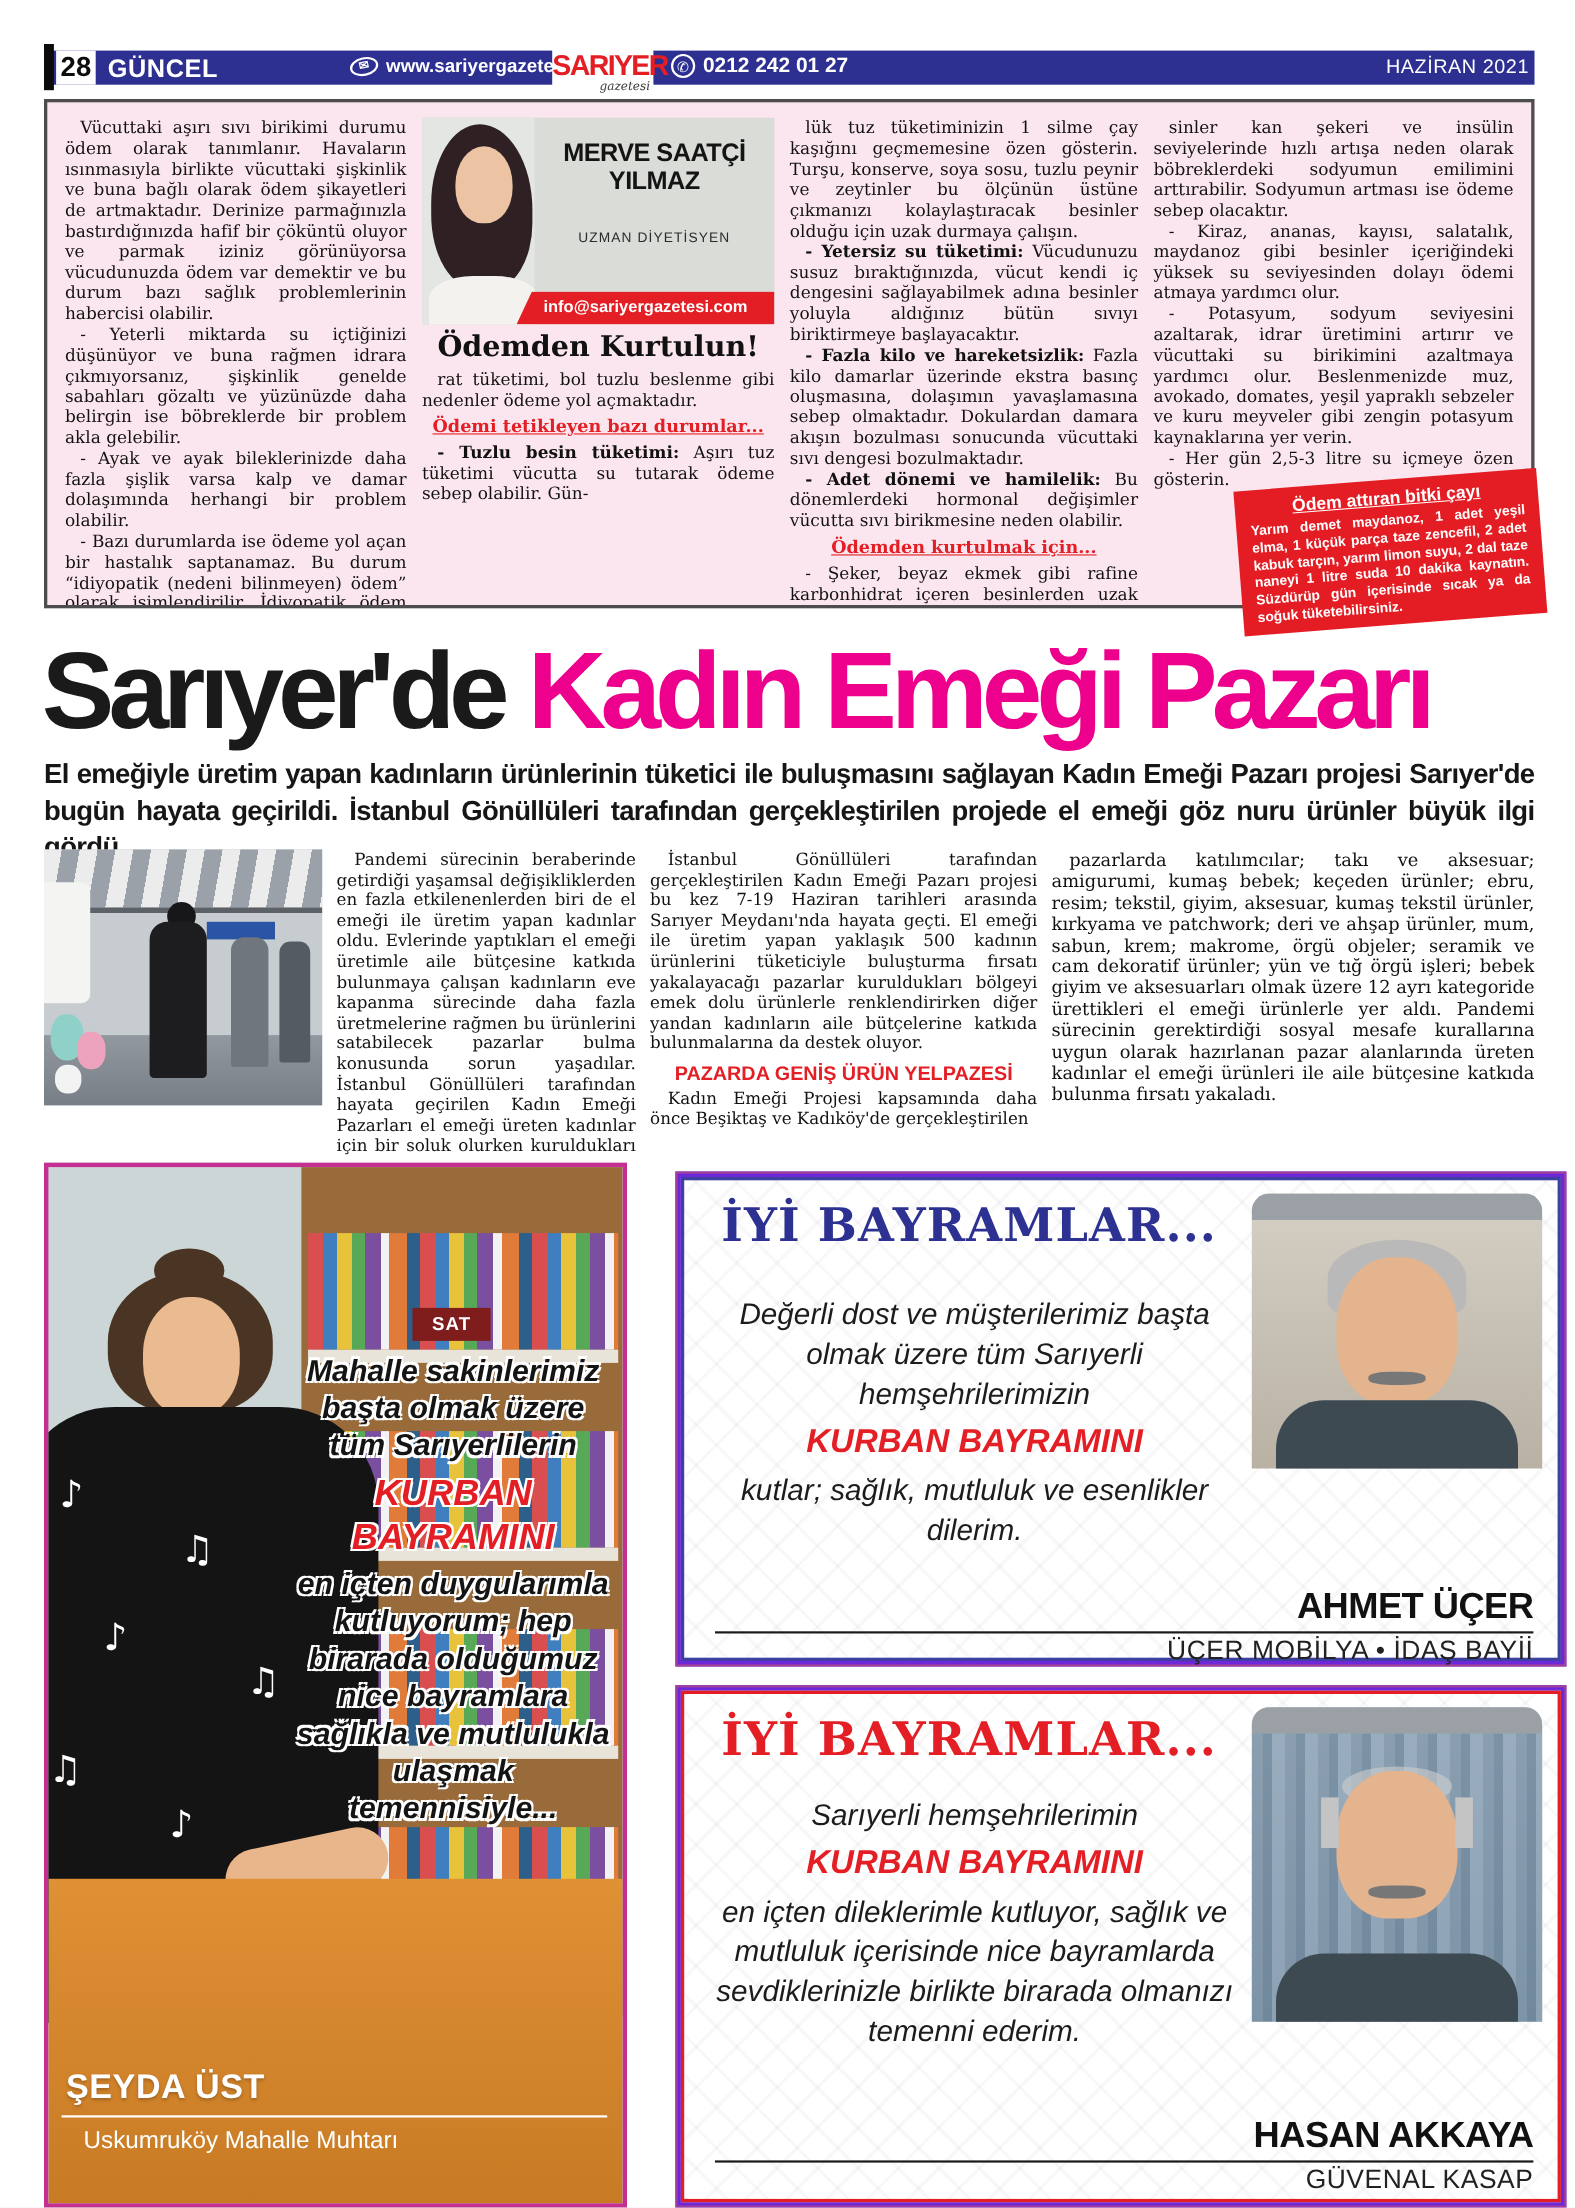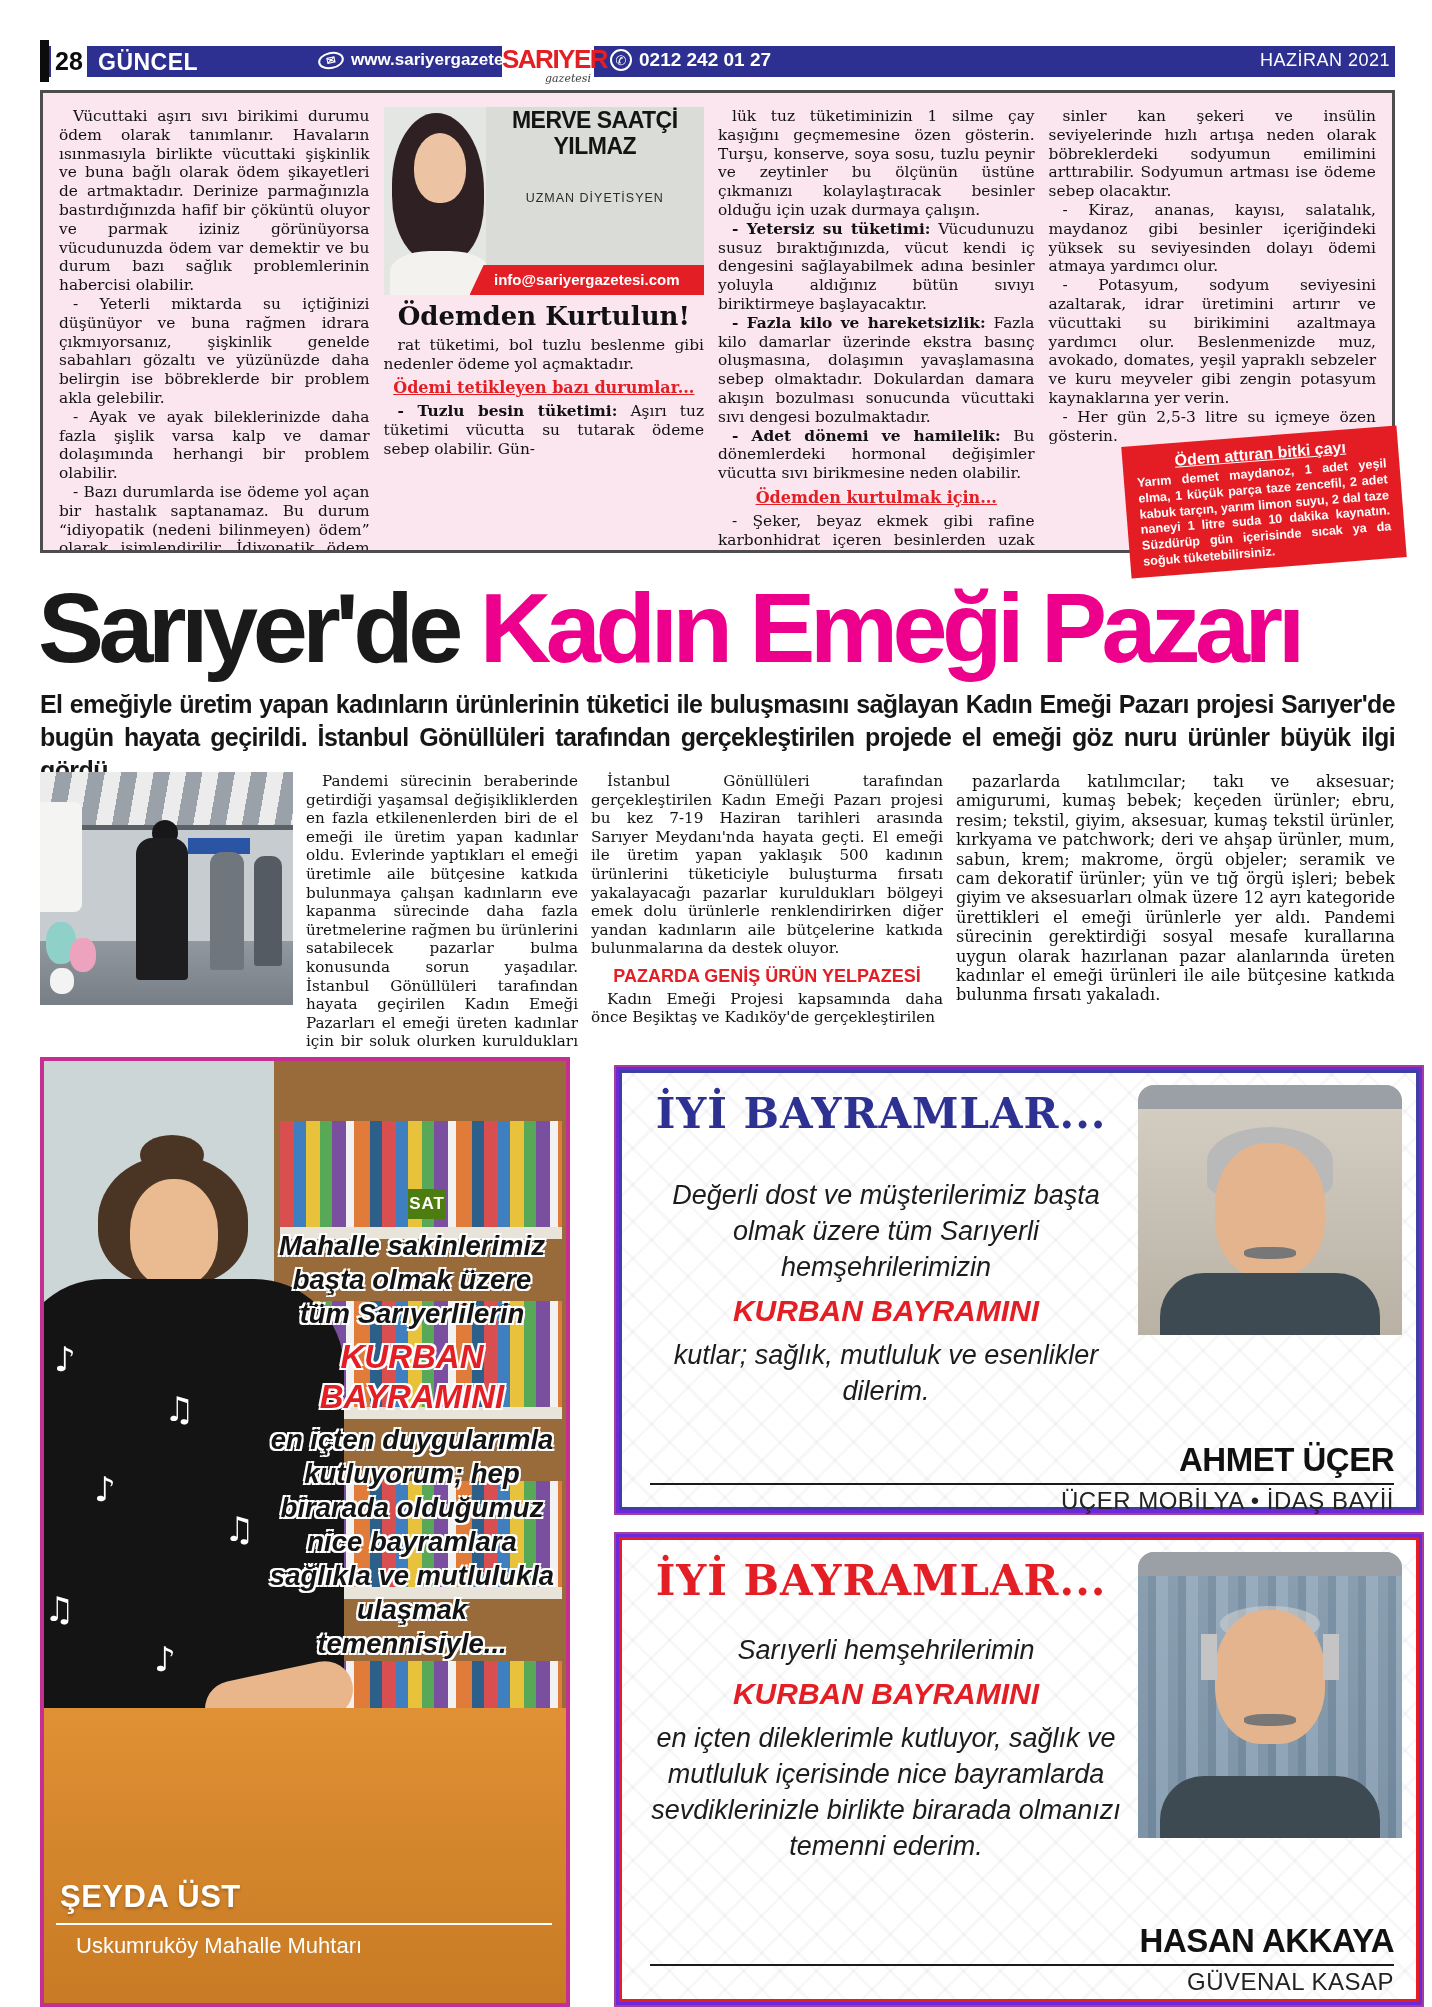--- a/index.html
+++ b/index.html
@@ -41,21 +41,21 @@
   .red-heading { color:#e31e24; font-weight:bold; text-align:center; text-decoration:underline;
                  font-size:16px; margin:6px 0 4px; text-indent:0 !important; }
   .author-block { position:relative; width:100%; height:188px; display:flex; background:#d9dcd7; }
   .author-photo { width:102px; height:188px; position:relative; background:#e4e6e3; overflow:hidden; }
   .mer-hair { position:absolute; left:8px; top:6px; width:92px; height:150px; background:#2e2023;
               border-radius:48% 52% 40% 45%; }
   .mer-face { position:absolute; left:30px; top:26px; width:52px; height:70px; background:#ecc4a4;
               border-radius:50% 50% 46% 46%; }
   .mer-shirt { position:absolute; left:6px; bottom:-8px; width:100px; height:52px; background:#f4f2ef;
                border-radius:40% 40% 0 0; }
-  .author-info { flex:1; text-align:center; position:relative; }
+  .author-info { flex:1; text-align:center; padding-top:18px; position:relative; }
   .author-name { font-family:"Liberation Sans",sans-serif; font-weight:bold; font-size:23px;
                  line-height:26px; letter-spacing:-.5px; color:#141414; }
   .author-title { font-family:"Liberation Sans",sans-serif; font-size:12.5px; letter-spacing:1px;
                   color:#2c2c2c; margin-top:30px; }
   .author-email { position:absolute; left:-16px; right:0; bottom:0; height:30px; background:#e31e24;
                   color:#fff; font-family:"Liberation Sans",sans-serif; font-weight:bold; font-size:15px;
                   line-height:30px; text-align:center; clip-path:polygon(6% 0,100% 0,100% 100%,0 100%); }
   .health-headline { font-size:26px; font-weight:bold; text-align:center; margin:12px 0 10px;
                      text-indent:0 !important; }
 
@@ -108,21 +108,21 @@
              border-radius:45%; }
 
   
   .ad-left { left:40px; top:1057px; width:530px; height:950px; border:4px solid #c62f92;
              background:#cdd6d6; overflow:hidden; }
   .shelf { position:absolute; right:0; top:0; width:56%; height:82%; background:#9a6b3a; }
   .shelf-row { position:absolute; left:6px; right:4px; height:118px;
                background:repeating-linear-gradient(90deg,#d94f4f 0 14px,#3f7fbf 14px 26px,#e8c23a 26px 40px,
                #57a857 40px 52px,#7a4fa0 52px 66px,#f2f2f2 66px 74px,#e07b39 74px 90px,#2c5f8a 90px 102px);
                border-bottom:12px solid #e8e4da; }
-  .sat-book { position:absolute; right:120px; top:128px; width:38px; height:30px; background:#4d7c0f;
+  .sat-book { position:absolute; right:120px; top:128px; width:71px; height:30px; background:#7f1d1d;
               color:#fff; font-family:"Liberation Sans",sans-serif; font-weight:bold; font-size:17px;
               text-align:center; line-height:30px; letter-spacing:1px; }
   .ad-left-script { position:absolute; left:70px; top:26px; width:440px; text-align:center;
                     font-family:"DejaVu Serif",serif; font-style:italic; font-weight:bold; font-size:42px;
                     color:#8b2a8f; letter-spacing:1px;
                     text-shadow:-2px -2px 0 #fff,2px -2px 0 #fff,-2px 2px 0 #fff,2px 2px 0 #fff,0 3px 0 #fff; }
   .woman { position:absolute; left:0; top:90px; width:300px; height:860px; }
   .w-hair { position:absolute; left:54px; top:4px; width:150px; height:130px; background:#4a3524;
             border-radius:50% 50% 42% 42%; }
   .w-bun { position:absolute; left:96px; top:-16px; width:64px; height:40px; background:#4a3524;

